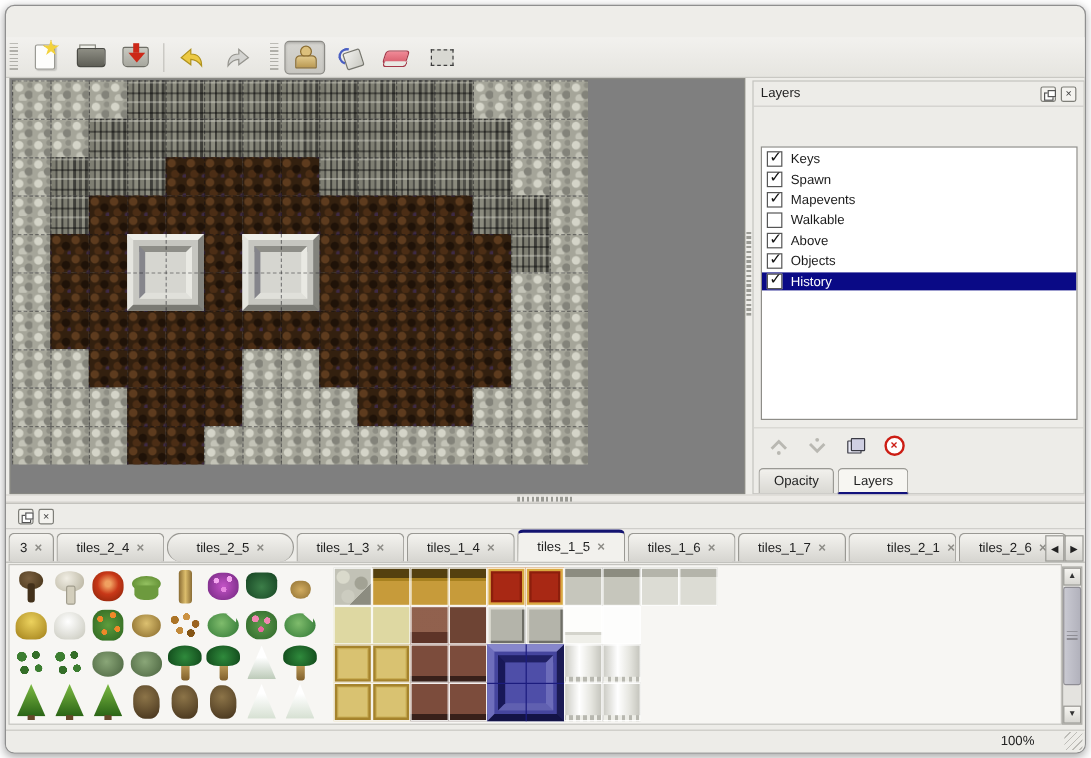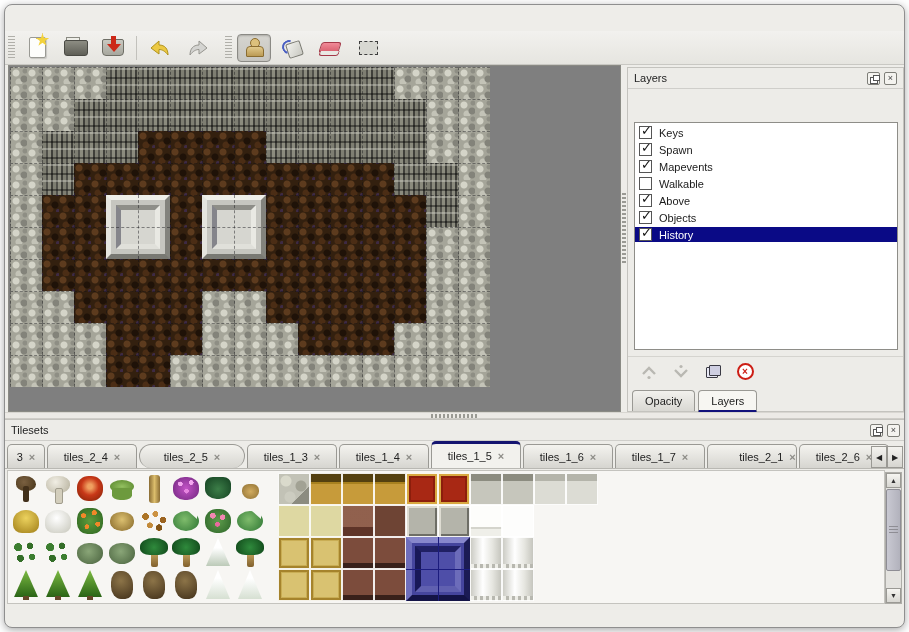--- a/index.html
+++ b/index.html
@@ -483,21 +483,20 @@
         <div class="ptab active">Layers</div>
       </div>
   </div>
 
   <div class="hsplitter">
       <div class="grip-h"></div>
     </div>
 
   <div class="tilesets-panel">
     <div class="panel-title">
-      <span class="lbl">Tilesets</span>
       <span class="winbtn restore"></span>
       <span class="winbtn">×</span>
     </div>
     <div class="ts-tabbar" id="tstabs">
         <div class="ttab" style="width: 38px;">
           <span>3</span>
           <span class="x">×</span>
         </div>
         <div class="ttab" style="width: 90px;">
           <span>tiles_2_4</span>
@@ -622,14 +621,18 @@
         </div>
       </div>
     <div class="scrollbar-v">
       <div class="sb-btn sb-up">▲</div>
       <div class="sb-thumb"></div>
       <div class="sb-btn sb-down">▼</div>
     </div>
 
   </div>
 
+  <div class="statusbar">
+    <span class="zoom-label">100%</span>
+    <div class="sizegrip"></div>
+  </div>
 
 </div>
 
 </body></html>

